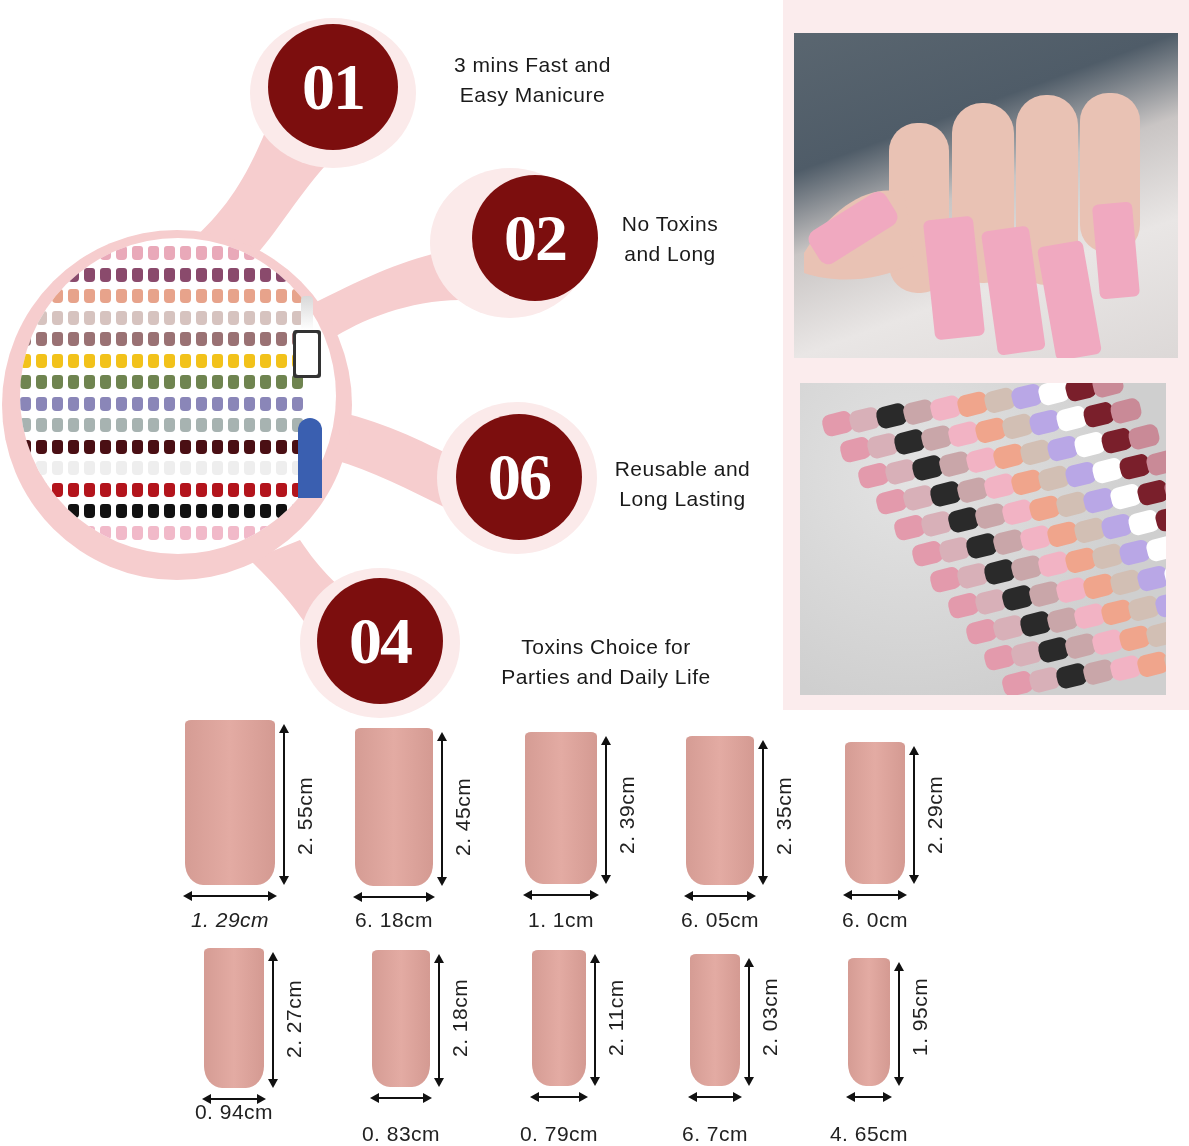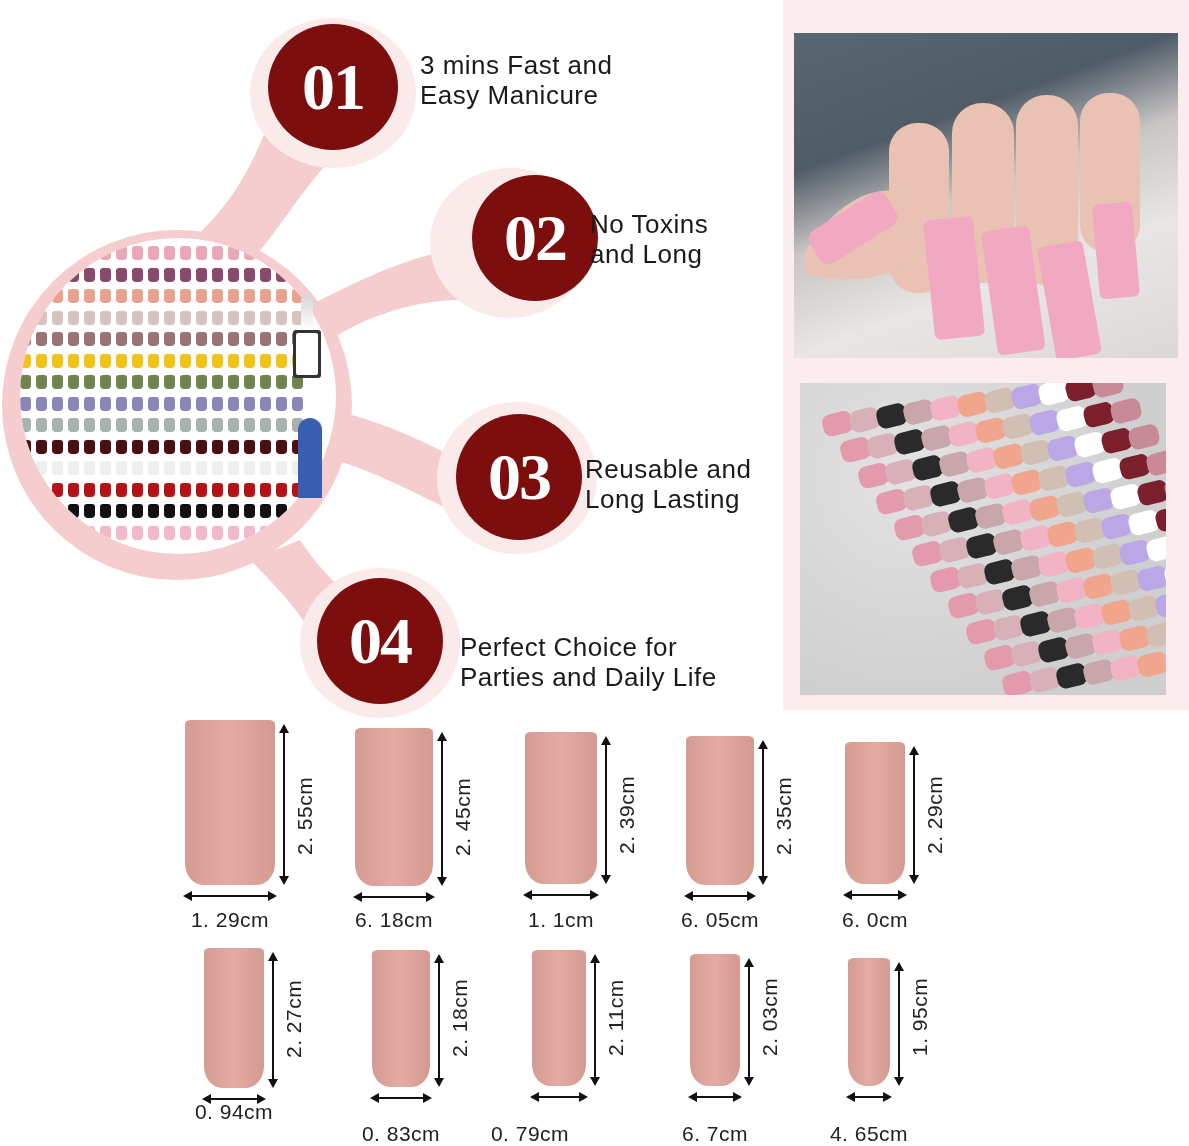--- a/index.html
+++ b/index.html
@@ -22,22 +22,22 @@
     .glue .label { position: absolute; left: 3px; top: 37px; width: 22px; height: 42px;
                    background: #fff; border-radius: 2px; }
     .nail-file { position: absolute; left: 298px; top: 418px; width: 24px; height: 80px;
                  background: #3a5fb0; border-radius: 12px 12px 0 0; }
 
     .badge-halo { position: absolute; border-radius: 50%; background: #fbeaea; }
     .badge { position: absolute; border-radius: 50%; background: #7c0e0e;
              color: #ffffff; display: flex; align-items: center; justify-content: center;
              font-family: "Liberation Serif", "DejaVu Serif", serif; font-weight: bold;
              font-size: 66px; letter-spacing: -2px; }
-    .feature-text { position: absolute; font-size: 26px; line-height: 30px; color: #1a1a1a;
-                    text-align: left; white-space: pre-line; letter-spacing: 0.5px; }
+    .feature-text { position: absolute; font-size: 21px; line-height: 30px; color: #1a1a1a;
+                    text-align: center; white-space: pre-line; letter-spacing: 0.5px; }
 
     
     .photo-panel { position: absolute; left: 783px; top: 0; width: 406px; height: 710px;
                    background: #fbeced; }
     .photo { position: absolute; overflow: hidden; }
     .photo-hand { left: 794px; top: 33px; width: 384px; height: 325px;
                   background: linear-gradient(160deg, #5a6670 0%, #4f5c68 30%, #c9c5c4 48%, #e9e6e5 70%, #dcd8d7 100%); }
     .photo-tips { left: 800px; top: 383px; width: 366px; height: 312px;
                   background: radial-gradient(circle at 30% 30%, #e3e3e3, #cfcfcf 70%); }
     .nail { position: absolute; background: linear-gradient(90deg, #d59c94 0%, #e3aba3 50%, #d49a92 100%);
@@ -367,27 +367,27 @@
 <div class="badge" style="left:268px;top:24px;width:130px;height:126px;">01</div>
 <div class="feature-text" style="left:420px;top:50px;width:225px;">3 mins Fast and
  Easy Manicure</div>
 
 <div class="badge-halo" style="left:430px;top:168px;width:160px;height:150px;"></div>
 <div class="badge" style="left:472px;top:175px;width:126px;height:126px;">02</div>
 <div class="feature-text" style="left:590px;top:209px;width:160px;">No Toxins
  and Long</div>
 
 <div class="badge-halo" style="left:437px;top:402px;width:160px;height:152px;"></div>
-<div class="badge" style="left:456px;top:414px;width:126px;height:126px;">03</div>
+<div class="badge" style="left:456px;top:414px;width:126px;height:126px;">06</div>
 <div class="feature-text" style="left:585px;top:454px;width:195px;">Reusable and
  Long Lasting</div>
 
 <div class="badge-halo" style="left:300px;top:568px;width:160px;height:150px;"></div>
 <div class="badge" style="left:317px;top:578px;width:126px;height:126px;">04</div>
-<div class="feature-text" style="left:460px;top:632px;width:292px;">Perfect Choice for
+<div class="feature-text" style="left:460px;top:632px;width:292px;">Toxins Choice for
 Parties and Daily Life</div>
 
 <div class="photo-panel"></div>
 
 <div class="photo photo-hand">
   <svg width="384" height="325" viewBox="0 0 384 325">
 
     <g fill="#e9c2b4">
       <rect x="95" y="90" width="60" height="170" rx="28"></rect>
       <rect x="158" y="70" width="62" height="180" rx="30"></rect>
@@ -532,21 +532,21 @@
         <rect x="480" y="250" width="30" height="22" rx="8" fill="#c98a97" transform="rotate(-14 495 290)"></rect>
       </g>
   </svg>
 </div>
 
 <div id="size-chart">
     <div class="nail" style="left: 185px; top: 720px; width: 90px; height: 165px;"></div>
     <div class="v-arrow" style="left: 283px; top: 726px; height: 157px;"></div>
     <div class="v-label" style="left: 293px; top: 855px;">2. 55cm</div>
     <div class="h-arrow" style="left: 185px; top: 895px; width: 90px;"></div>
-    <div class="w-label" style="left: 170px; top: 908px; width: 120px;">1. 29cm</div>
+    <div class="w-label" style="left: 170px; top: 908px; width: 120px; font-style: italic;">1. 29cm</div>
     <div class="nail" style="left: 355px; top: 728px; width: 78px; height: 158px;"></div>
     <div class="v-arrow" style="left: 441px; top: 734px; height: 150px;"></div>
     <div class="v-label" style="left: 451px; top: 856px;">2. 45cm</div>
     <div class="h-arrow" style="left: 355px; top: 896px; width: 78px;"></div>
     <div class="w-label" style="left: 334px; top: 908px; width: 120px;">6. 18cm</div>
     <div class="nail" style="left: 525px; top: 732px; width: 72px; height: 152px;"></div>
     <div class="v-arrow" style="left: 605px; top: 738px; height: 144px;"></div>
     <div class="v-label" style="left: 615px; top: 854px;">2. 39cm</div>
     <div class="h-arrow" style="left: 525px; top: 894px; width: 72px;"></div>
     <div class="w-label" style="left: 501px; top: 908px; width: 120px;">1. 1cm</div>
@@ -567,21 +567,21 @@
     <div class="w-label" style="left: 174px; top: 1100px; width: 120px;">0. 94cm</div>
     <div class="nail" style="left: 372px; top: 950px; width: 58px; height: 137px;"></div>
     <div class="v-arrow" style="left: 438px; top: 956px; height: 129px;"></div>
     <div class="v-label" style="left: 448px; top: 1057px;">2. 18cm</div>
     <div class="h-arrow" style="left: 372px; top: 1097px; width: 58px;"></div>
     <div class="w-label" style="left: 341px; top: 1122px; width: 120px;">0. 83cm</div>
     <div class="nail" style="left: 532px; top: 950px; width: 54px; height: 136px;"></div>
     <div class="v-arrow" style="left: 594px; top: 956px; height: 128px;"></div>
     <div class="v-label" style="left: 604px; top: 1056px;">2. 11cm</div>
     <div class="h-arrow" style="left: 532px; top: 1096px; width: 54px;"></div>
-    <div class="w-label" style="left: 470px; top: 1122px; width: 120px;">0. 79cm</div>
+    <div class="w-label" style="left: 499px; top: 1122px; width: 120px;">0. 79cm</div>
     <div class="nail" style="left: 690px; top: 954px; width: 50px; height: 132px;"></div>
     <div class="v-arrow" style="left: 748px; top: 960px; height: 124px;"></div>
     <div class="v-label" style="left: 758px; top: 1056px;">2. 03cm</div>
     <div class="h-arrow" style="left: 690px; top: 1096px; width: 50px;"></div>
     <div class="w-label" style="left: 655px; top: 1122px; width: 120px;">6. 7cm</div>
     <div class="nail" style="left: 848px; top: 958px; width: 42px; height: 128px;"></div>
     <div class="v-arrow" style="left: 898px; top: 964px; height: 120px;"></div>
     <div class="v-label" style="left: 908px; top: 1056px;">1. 95cm</div>
     <div class="h-arrow" style="left: 848px; top: 1096px; width: 42px;"></div>
     <div class="w-label" style="left: 809px; top: 1122px; width: 120px;">4. 65cm</div>

